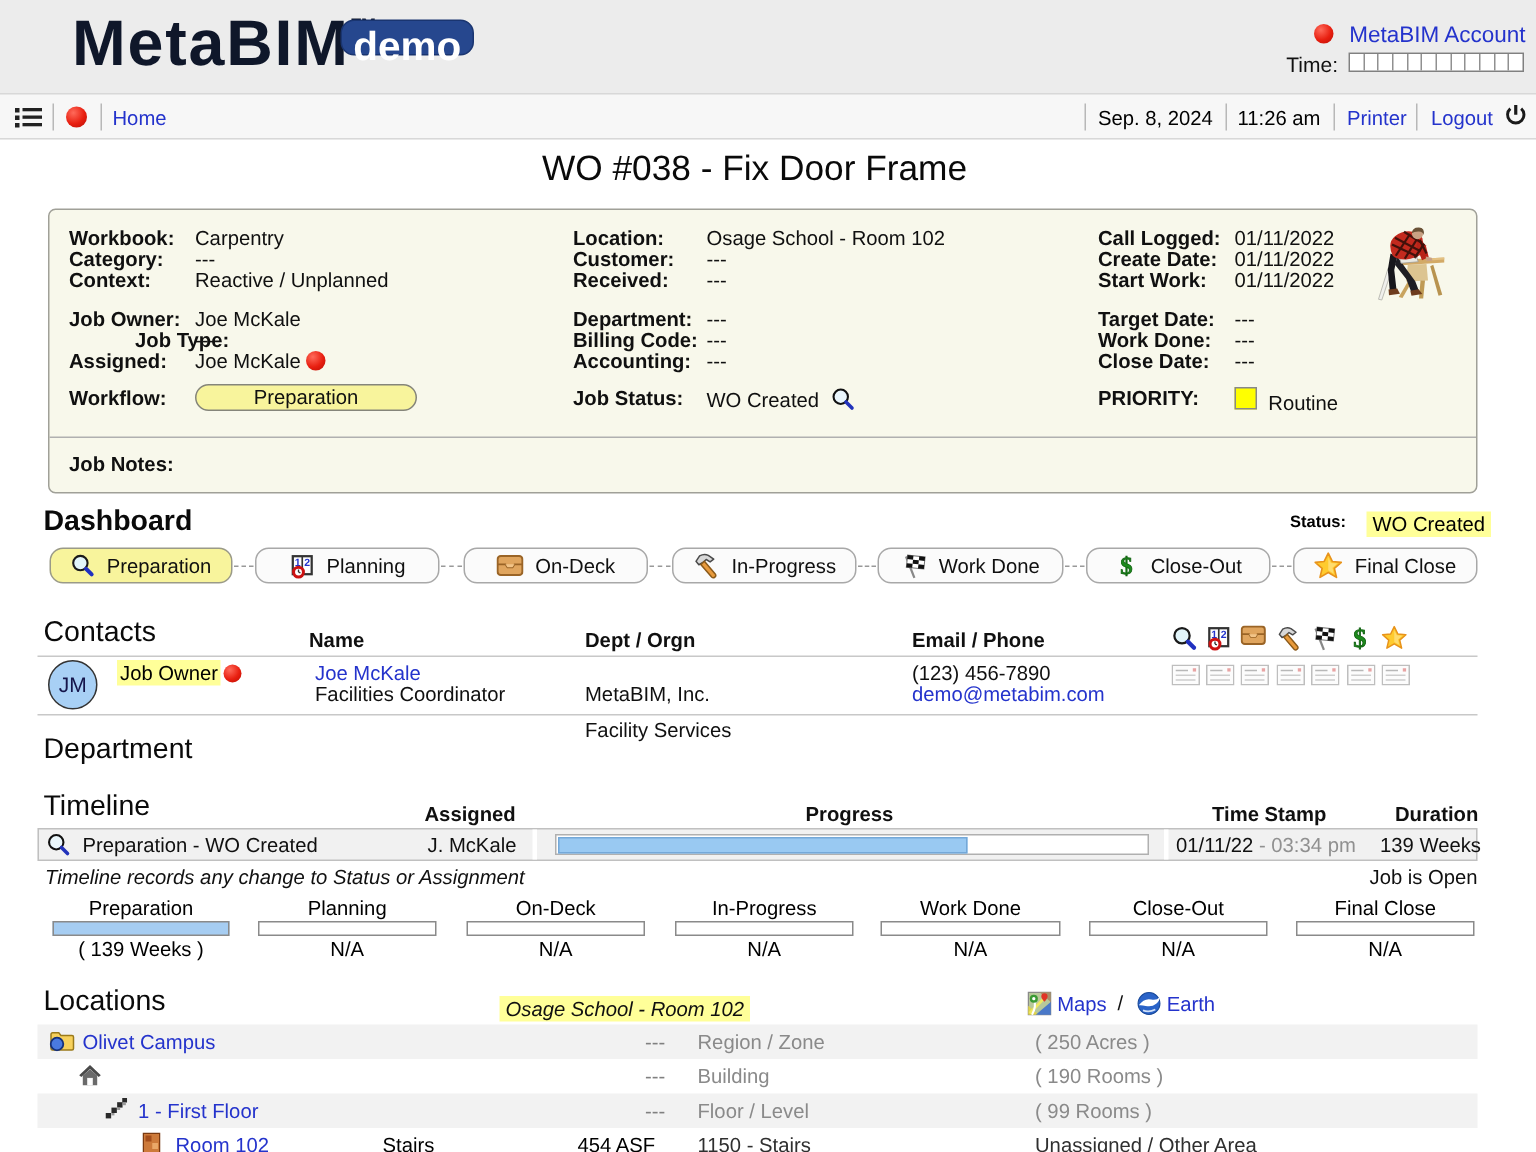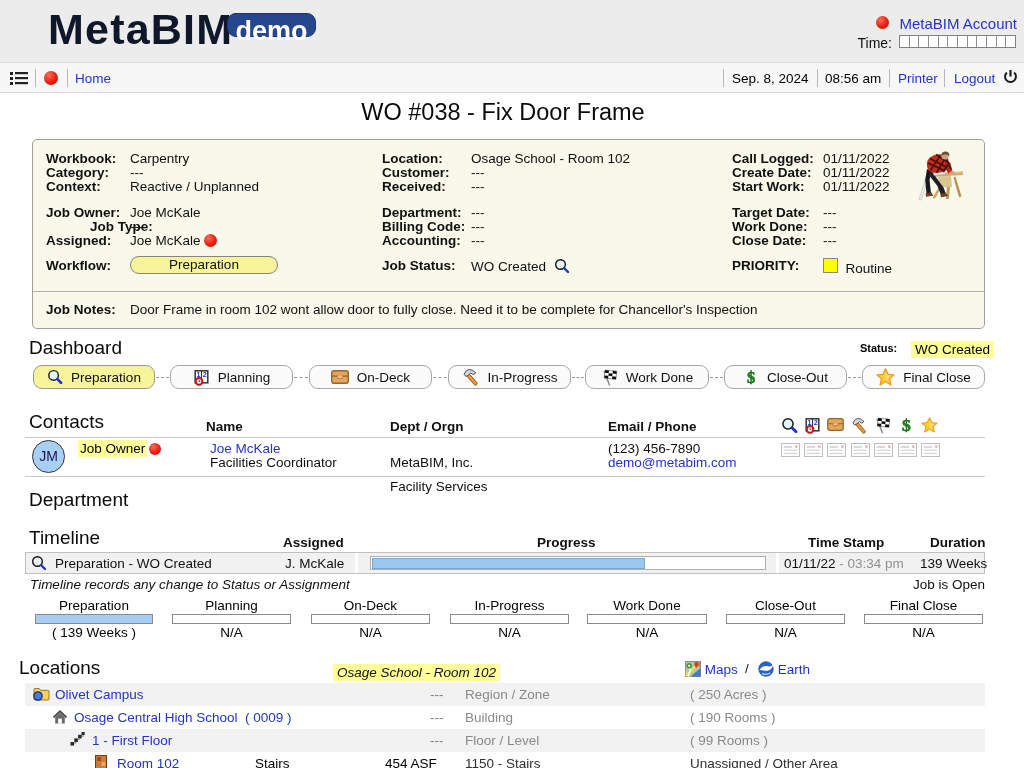--- a/index.html
+++ b/index.html
@@ -109,21 +109,21 @@
         <rect x="5" y="11" width="13" height="2.2" fill="#222"></rect>
     </svg>
   </span>
   <span class="vsep" style="left:35px;"></span>
   <span class="item" style="left:44px; top:8px;"><span class="reddot" style="width:14px;height:14px;"></span></span>
   <span class="vsep" style="left:67px;"></span>
   <a class="item lnk" style="left:75px;text-align:center;" href="#">Home</a>
   <span class="vsep" style="left:723px;"></span>
   <span class="item" style="left:732px;">Sep. 8, 2024</span>
   <span class="vsep" style="left:817px;"></span>
-  <span class="item" style="left:825px;">08:56 am</span>
+  <span class="item" style="left:825px;">11:26 am</span>
   <span class="vsep" style="left:889px;"></span>
   <a class="item lnk" style="left:898px;" href="#">Printer</a>
   <span class="vsep" style="left:944px;"></span>
   <a class="item lnk" style="left:954px;" href="#">Logout</a>
   <span class="item" style="left:1003px; top:6px;">
     <svg width="15" height="16" viewBox="0 0 17 18">
       <path d="M8.5 1 v7.5" stroke="#1a1a1a" stroke-width="2.4" stroke-linecap="butt"></path>
       <path d="M4.4 3.8 a6.2 6.2 0 1 0 8.2 0" stroke="#1a1a1a" stroke-width="2.2" fill="none" stroke-linecap="butt"></path>
     </svg>
   </span>
@@ -178,21 +178,20 @@
   <div class="fl" style="left:349px; top:118px;"><b>Job Status:</b></div>
   <div class="fl" style="left:438px; top:118px;">WO Created&nbsp;&nbsp;<svg width="16" height="16" viewBox="0 0 16 16" style="vertical-align:-3px;">
         <circle cx="6.5" cy="6.5" r="4.8" fill="#eaf6fb" stroke="#111" stroke-width="1.4"></circle>
         <line x1="10" y1="10" x2="14" y2="14" stroke="#2233bb" stroke-width="2.4" stroke-linecap="round"></line>
       </svg></div>
   <div class="fl" style="left:699px; top:118px;"><b>PRIORITY:</b></div>
   <div class="fl" style="left:790px; top:118px;"><span id="prisq" style="position:relative; display:inline-block;"></span>&nbsp; Routine</div>
 
   <div id="infosep"></div>
   <div class="fl" style="left:13px; top:162px;"><b>Job Notes:</b></div>
-  <div class="fl" style="left:97px; top:162px;">Door Frame in room 102 wont allow door to fully close. Need it to be complete for Chancellor's Inspection</div>
 
   <div class="abs" style="left:884px; top:10px;" id="carpenter"><svg width="46" height="52" viewBox="0 0 46 52">
         <path d="M8.5 28.5 L2 49.5 L4.2 50 L11 29.5 Z" fill="#f0f0ec" stroke="#b5b5ae" stroke-width="0.6"></path>
         <path d="M38.5 26.5 L44.5 46.5 L42 47.2 L36.5 27.5 Z" fill="#b8934f"></path>
         <path d="M21.5 26.5 L34 26 L35 37 L20.5 37.6 Z" fill="#dcc490"></path>
         <path d="M22 37 L15.5 48 L18 48.6 L24.5 37.4 Z" fill="#c9a45f"></path>
         <path d="M30 37 L29 49 L31.8 49 L33 37 Z" fill="#bf9a54"></path>
         <path d="M17.5 23.2 L46 21.6 L46 25 L17.5 26.8 Z" fill="#d3aa67"></path>
         <path d="M34 22.3 L46 21.6 L46 23 L34 23.8 Z" fill="#e4c182"></path>
         <path d="M10 19 L8.2 30 L9.5 43.5 L14 43.2 L12.5 30 L14.5 21 Z" fill="#17171c"></path>
@@ -210,21 +209,21 @@
           <path d="M19.5 22.5 L28.5 8" fill="none"></path>
           <path d="M26 22 L32.5 12.5" fill="none"></path>
           <path d="M29.5 10 l4.5 9" fill="none"></path>
         </g>
         <circle cx="28" cy="5.8" r="3.7" fill="#c9a183"></circle>
         <path d="M24.2 5.5 Q24.6 1.4 29 1.6 Q33 1.8 32.2 6.8 Q31.5 4.2 28.5 4.4 Q25.5 4.6 24.2 5.5 Z" fill="#6b5236"></path>
         <path d="M33.5 21 l4 0.8 l0.5 2 l-4 0.3 z" fill="#c9a183"></path>
       </svg></div>
 </div>
 
-<div class="sechead" style="left:29px; top:337px;">Dashboard</div>
+<div class="sechead" style="left:29px; top:337px;font-weight:bold;">Dashboard</div>
 <div id="status1">Status:</div>
 <div id="status2">WO Created</div>
 <div id="dashrow">
     <div class="dashbtn on" style="left:33px; width:122px;">
       <svg width="16" height="16" viewBox="0 0 17 17">
         <circle cx="7" cy="6.8" r="5.1" fill="#e2f5fa" stroke="#1a1a1a" stroke-width="1.5"></circle>
         <line x1="11" y1="10.8" x2="15" y2="14.8" stroke="#2030c0" stroke-width="2.8" stroke-linecap="round"></line>
       </svg>
       <span>Preparation</span>
     </div>
@@ -457,21 +456,21 @@
       <div class="minibar"></div>
       <span class="minival">N/A</span>
     </div>
     <div class="minicol" style="left:864px; width:119px;">
       <span class="minilbl">Final Close</span>
       <div class="minibar"></div>
       <span class="minival">N/A</span>
     </div>
   </div>
 
-<div class="sechead" style="left:19px; top:657px;text-align:right;">Locations</div>
+<div class="sechead" style="left:29px; top:657px;text-align:right;">Locations</div>
 <div class="td" style="left:333px; top:664px; font-style:italic; background:#ffff99; padding:1px 4px;">Osage School - Room 102</div>
 <div id="mapearth">
     <span class="td" style="left:685px; top:661px;"><svg width="16" height="16" viewBox="0 0 16 16" style="vertical-align:-3px;">
         <rect x="0.5" y="0.5" width="15" height="15" fill="#b8c89a" stroke="#8a8a8a"></rect>
         <path d="M8 0.5 h7.5 v6.5 z" fill="#a8906a"></path>
         <path d="M0.5 9.5 L7.5 15.5 H0.5 z" fill="#e0d44a"></path>
         <path d="M5.5 15.5 L15.5 7 V15.5 z" fill="#4a78c8"></path>
         <path d="M1.5 14.5 L12.5 3" stroke="#f0e860" stroke-width="1.8" fill="none"></path>
         <path d="M3 15.5 Q6 10 4.5 5.5" stroke="#fff" stroke-width="1.4" fill="none"></path>
         <circle cx="4.2" cy="4.8" r="2.7" fill="#3a9a34"></circle>
@@ -496,21 +495,20 @@
       <span class="loctxt" style="left:440px; color:#8a8a8a;">Region / Zone</span>
       <span class="loctxt" style="left:665px; color:#8a8a8a;">( 250 Acres )</span>
     </div>
     <div class="locrow" style="top:706px;">
       <span class="loctxt" style="left:27px; top:3px;"><svg width="16" height="15" viewBox="0 0 16 15">
           <path d="M0.8 7.8 L8 1 L15.2 7.8 L13.8 9 L8 3.6 L2.2 9 Z" fill="#4a4a4a"></path>
           <path d="M3.2 8 v6.5 h9.6 V8 L8 3.8 Z" fill="#6a6a6a"></path>
           <rect x="6.1" y="9.6" width="3.8" height="4.9" fill="#f5f5f5"></rect>
           <rect x="6.8" y="10.2" width="2.4" height="4.3" fill="#fff"></rect>
         </svg></span>
-      <a class="loctxt lnk" style="left:49px;" href="#">Osage Central High School&nbsp;&nbsp;( 0009 )</a>
       <span class="loctxt gray" style="left:405px;">---</span>
       <span class="loctxt" style="left:440px; color:#8a8a8a;">Building</span>
       <span class="loctxt" style="left:665px; color:#8a8a8a;">( 190 Rooms )</span>
     </div>
     <div class="locrow odd" style="top:729px;">
       <span class="loctxt" style="left:45px; top:3px;"><svg width="15" height="14" viewBox="0 0 15 14">
           <g fill="#2a2a2a">
             <rect x="0.5" y="10" width="3.6" height="3.6"></rect>
             <rect x="4.3" y="6.4" width="3.6" height="3.6"></rect>
             <rect x="8.1" y="2.8" width="3.6" height="3.6"></rect>

